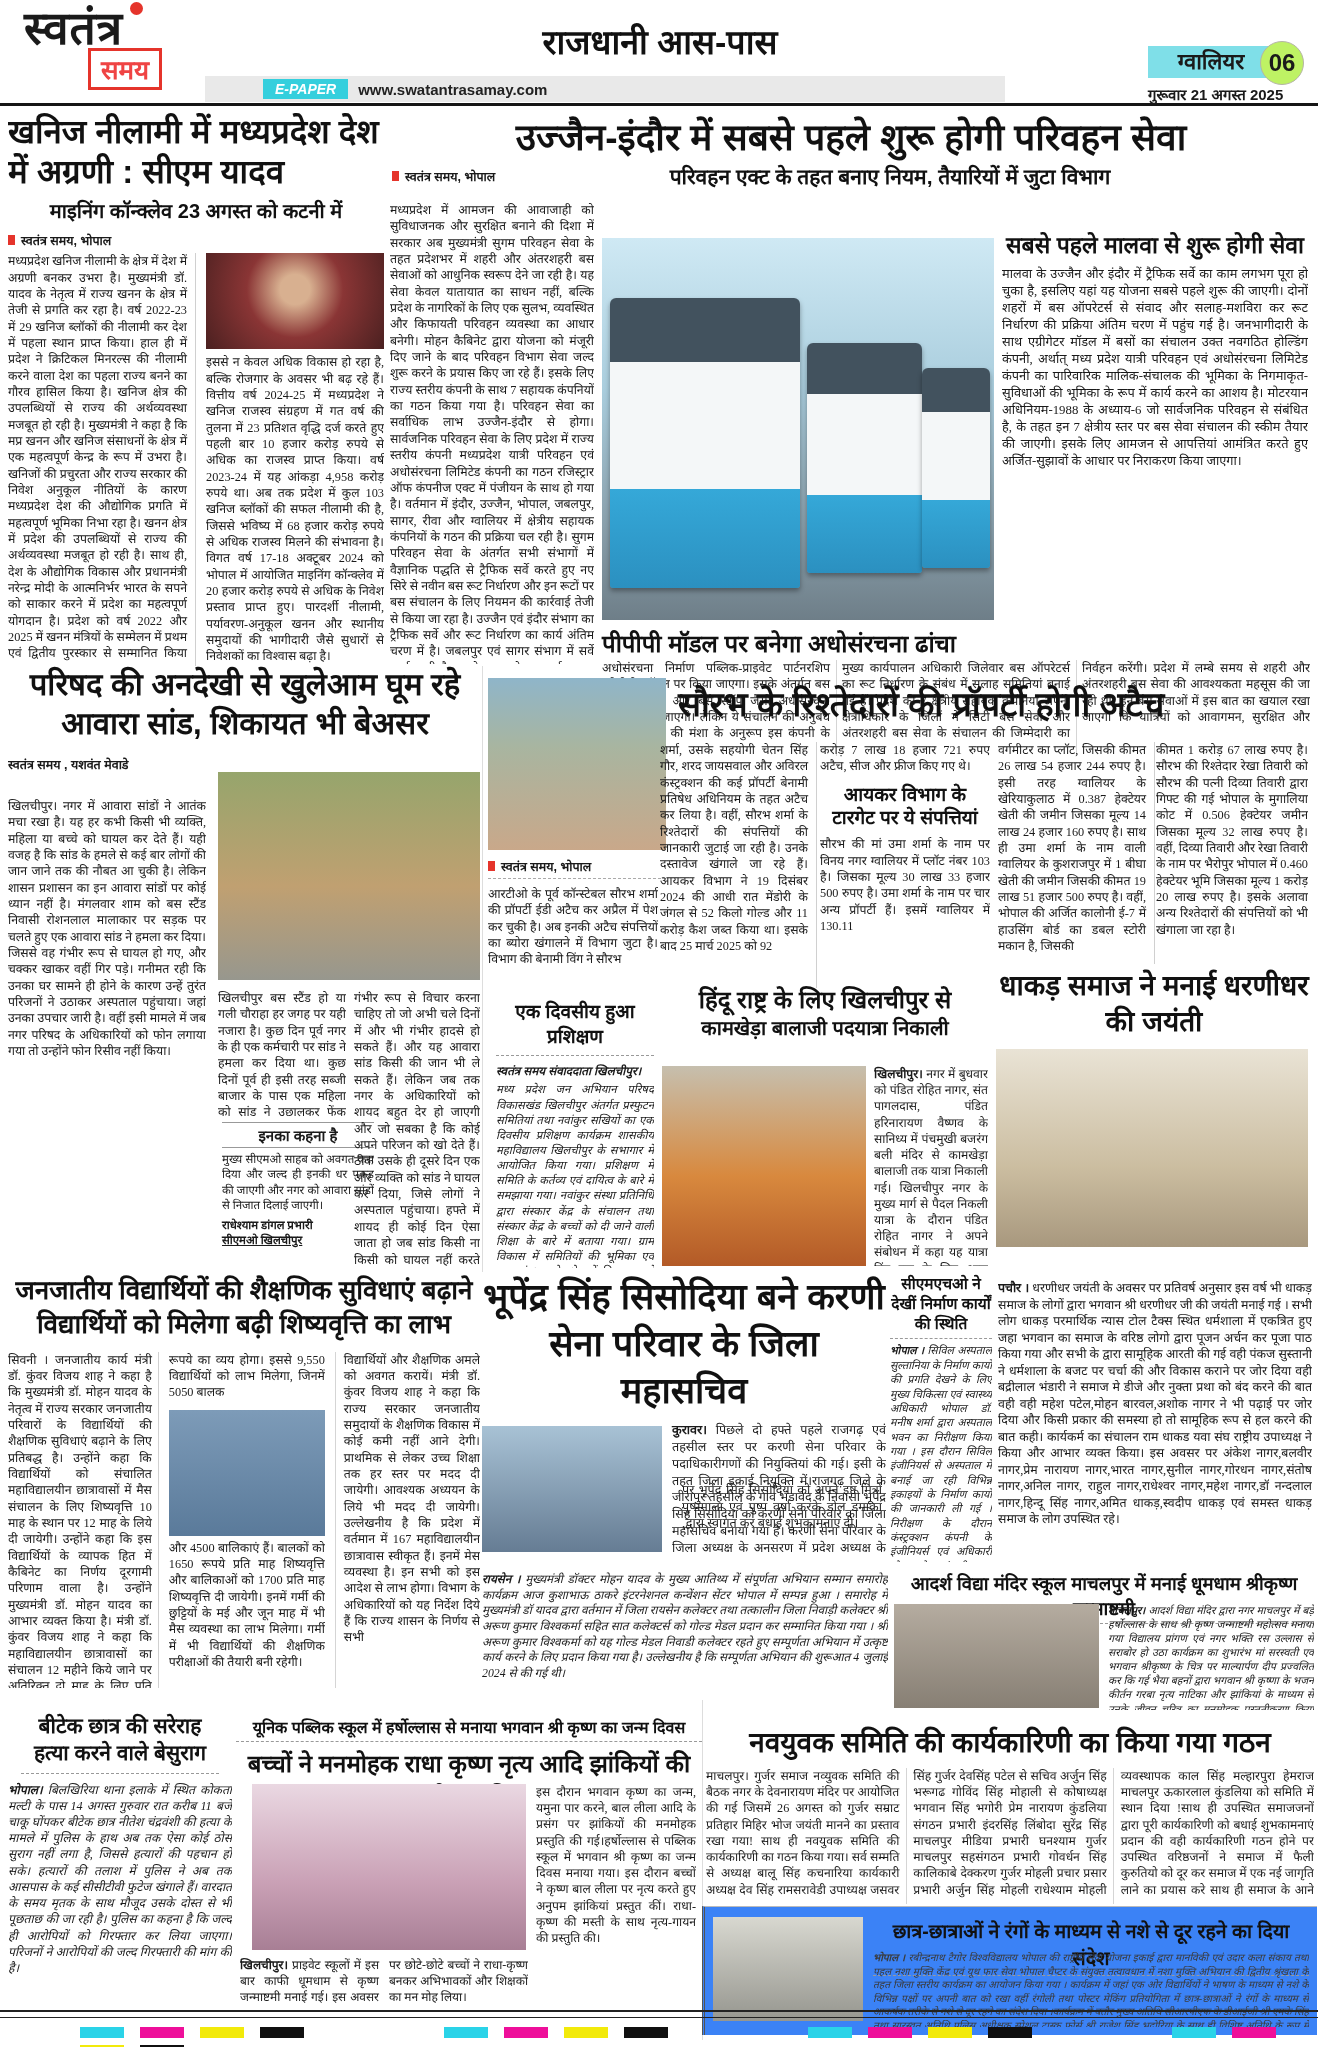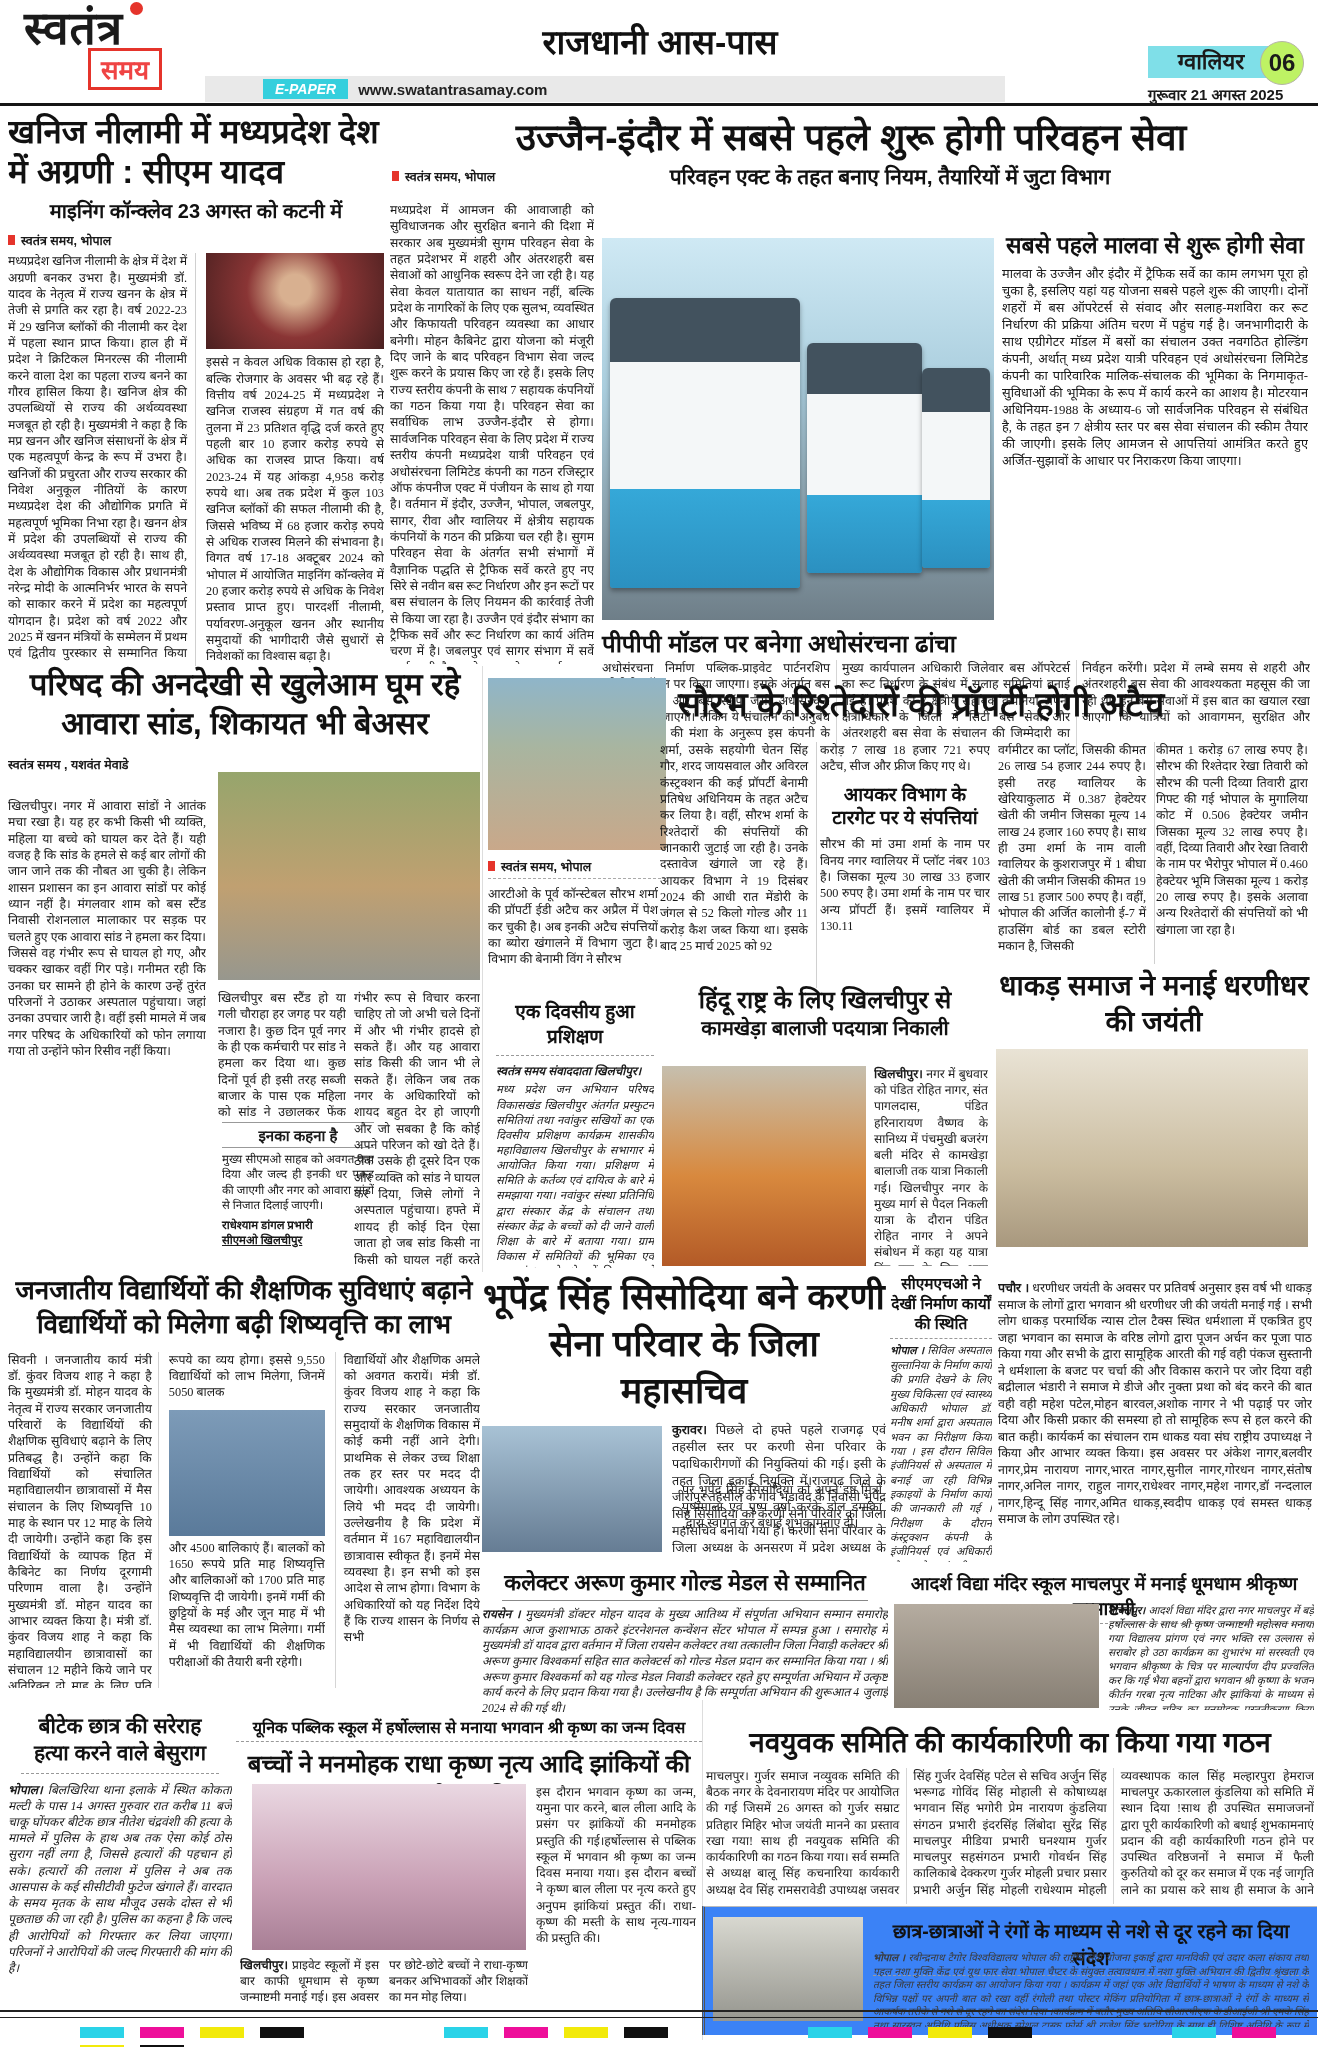--- a/index.html
+++ b/index.html
@@ -170,21 +170,20 @@
   </div>
 
   <div class="abs" style="left:890px;top:1274px;width:102px;height:288px;overflow:hidden;">
     <div class="hl center dashed" style="font-size:15.5px;line-height:1.3;padding-bottom:4px;">सीएमएचओ ने देखीं निर्माण कार्यों की स्थिति</div>
     <div class="body ital" style="font-size:10.8px;margin-top:4px;height:220px;">
       <span class="dateline">भोपाल ।</span> <span>सिविल अस्पताल सुल्तानिया के निर्माण कार्यों की प्रगति देखने के लिए मुख्य चिकित्सा एवं स्वास्थ्य अधिकारी भोपाल डॉ. मनीष शर्मा द्वारा अस्पताल भवन का निरीक्षण किया गया । इस दौरान सिविल इंजीनियर्स से अस्पताल में बनाई जा रही विभिन्न इकाइयों के निर्माण कार्यों की जानकारी ली गई । निरीक्षण के दौरान कंस्ट्रक्शन कंपनी के इंजीनियर्स एवं अधिकारी मौजूद रहे। यहां नवीन 300 बिस्तरीय सिविल अस्पताल बनाया जा रहा है ।</span>
     </div>
   </div>
 
   <div class="abs" style="left:482px;top:1566px;width:406px;height:148px;overflow:hidden;">
-    <div class="hl center" style="font-size:22px;border-bottom:1px solid #888;padding-bottom:4px;width:90%;margin:0 auto;">कलेक्टर अरूण कुमार गोल्ड मेडल से सम्मानित</div>
     <div class="body ital" style="font-size:11.8px;margin-top:6px;height:108px;">
       <span class="dateline">रायसेन ।</span> <span>मुख्यमंत्री डॉक्टर मोहन यादव के मुख्य आतिथ्य में संपूर्णता अभियान सम्मान समारोह कार्यक्रम आज कुशाभाऊ ठाकरे इंटरनेशनल कन्वेंशन सेंटर भोपाल में सम्पन्न हुआ । समारोह में मुख्यमंत्री डॉ यादव द्वारा वर्तमान में जिला रायसेन कलेक्टर तथा तत्कालीन जिला निवाड़ी कलेक्टर श्री अरूण कुमार विश्वकर्मा सहित सात कलेक्टर्स को गोल्ड मेडल प्रदान कर सम्मानित किया गया । श्री अरूण कुमार विश्वकर्मा को यह गोल्ड मेडल निवाडी कलेक्टर रहते हुए सम्पूर्णता अभियान में उत्कृष्ट कार्य करने के लिए प्रदान किया गया है। उल्लेखनीय है कि सम्पूर्णता अभियान की शुरूआत 4 जुलाई 2024 से की गई थी।</span>
     </div>
   </div>
 
   <div class="abs" style="left:894px;top:1570px;width:420px;height:144px;overflow:hidden;">
     <div class="hl center dashed" style="font-size:18.5px;padding-bottom:3px;">आदर्श विद्या मंदिर स्कूल माचलपुर में मनाई धूमधाम श्रीकृष्ण जन्माष्टमी</div>
     <div class="photo abs" style="left:0;top:34px;width:205px;height:104px;background:linear-gradient(180deg,#b5aca0 0%,#877f74 100%);"></div>
     <div class="body ital abs" style="left:214px;top:34px;width:206px;height:106px;font-size:10.6px;">
       <span class="dateline">माचलपुर।</span> <span>आदर्श विद्या मंदिर द्वारा नगर माचलपुर में बड़े हर्षोल्लास के साथ श्री कृष्ण जन्माष्टमी महोत्सव मनाया गया विद्यालय प्रांगण एवं नगर भक्ति रस उल्लास से सराबोर हो उठा कार्यक्रम का शुभारंभ मां सरस्वती एवं भगवान श्रीकृष्ण के चित्र पर माल्यार्पण दीप प्रज्वलित कर कि गई भैया बहनों द्वारा भगवान श्री कृष्णा के भजन कीर्तन गरबा नृत्य नाटिका और झांकियां के माध्यम से उनके जीवन चरित्र का मनमोहक प्रस्तुतीकरण किया विशेष आकर्षण मटकी फोड़ प्रतियोगिता रही भगवान श्री कृष्णा की शोभायात्रा नगर के प्रमुख मार्ग से होकर निकली जहां नगर वासियों द्वारा जगह-जगह पुष्प वर्षा की गई जिसमें विद्यार्थियों ने उत्साहपूर्वक भाग लेकर श्री कृष्ण की बाल लीलाओं का जीवन चित्र प्रस्तुत किया ।</span>

